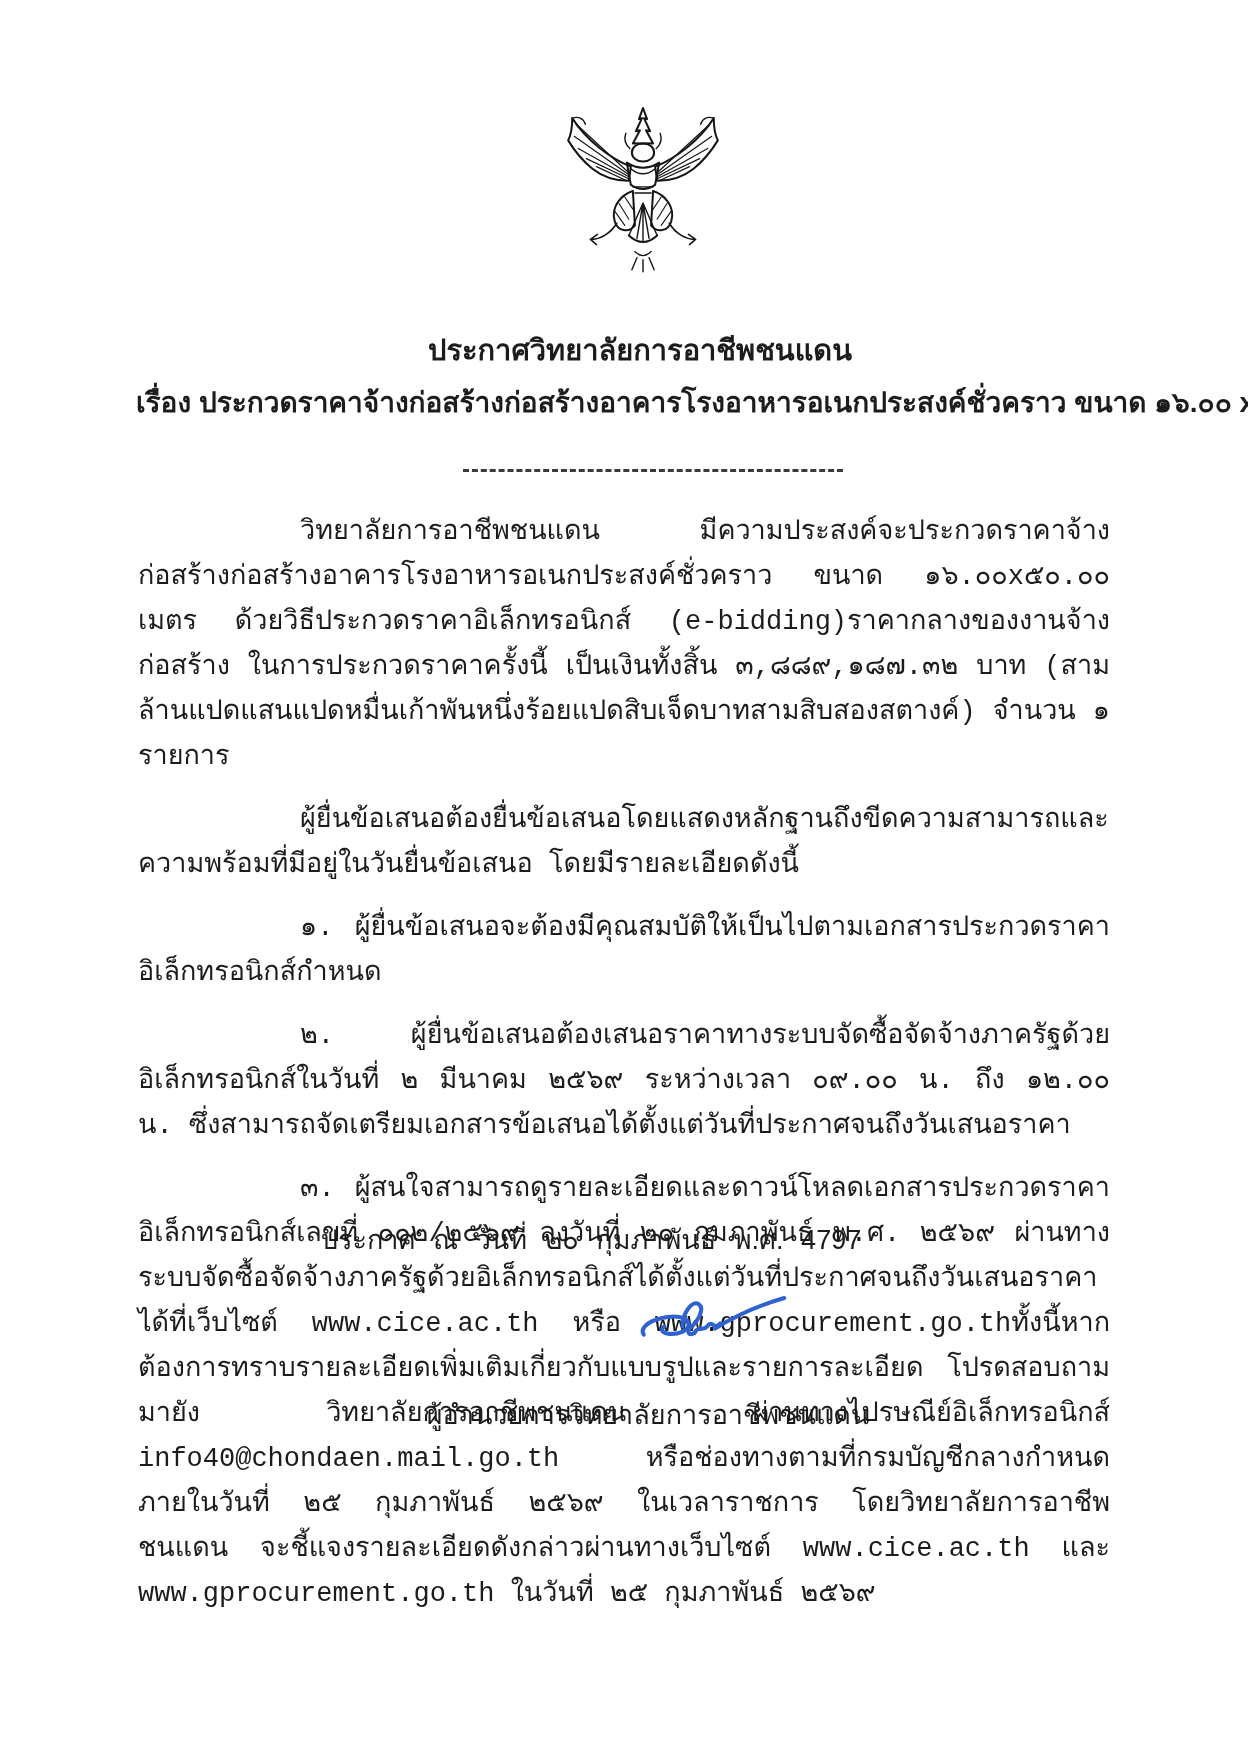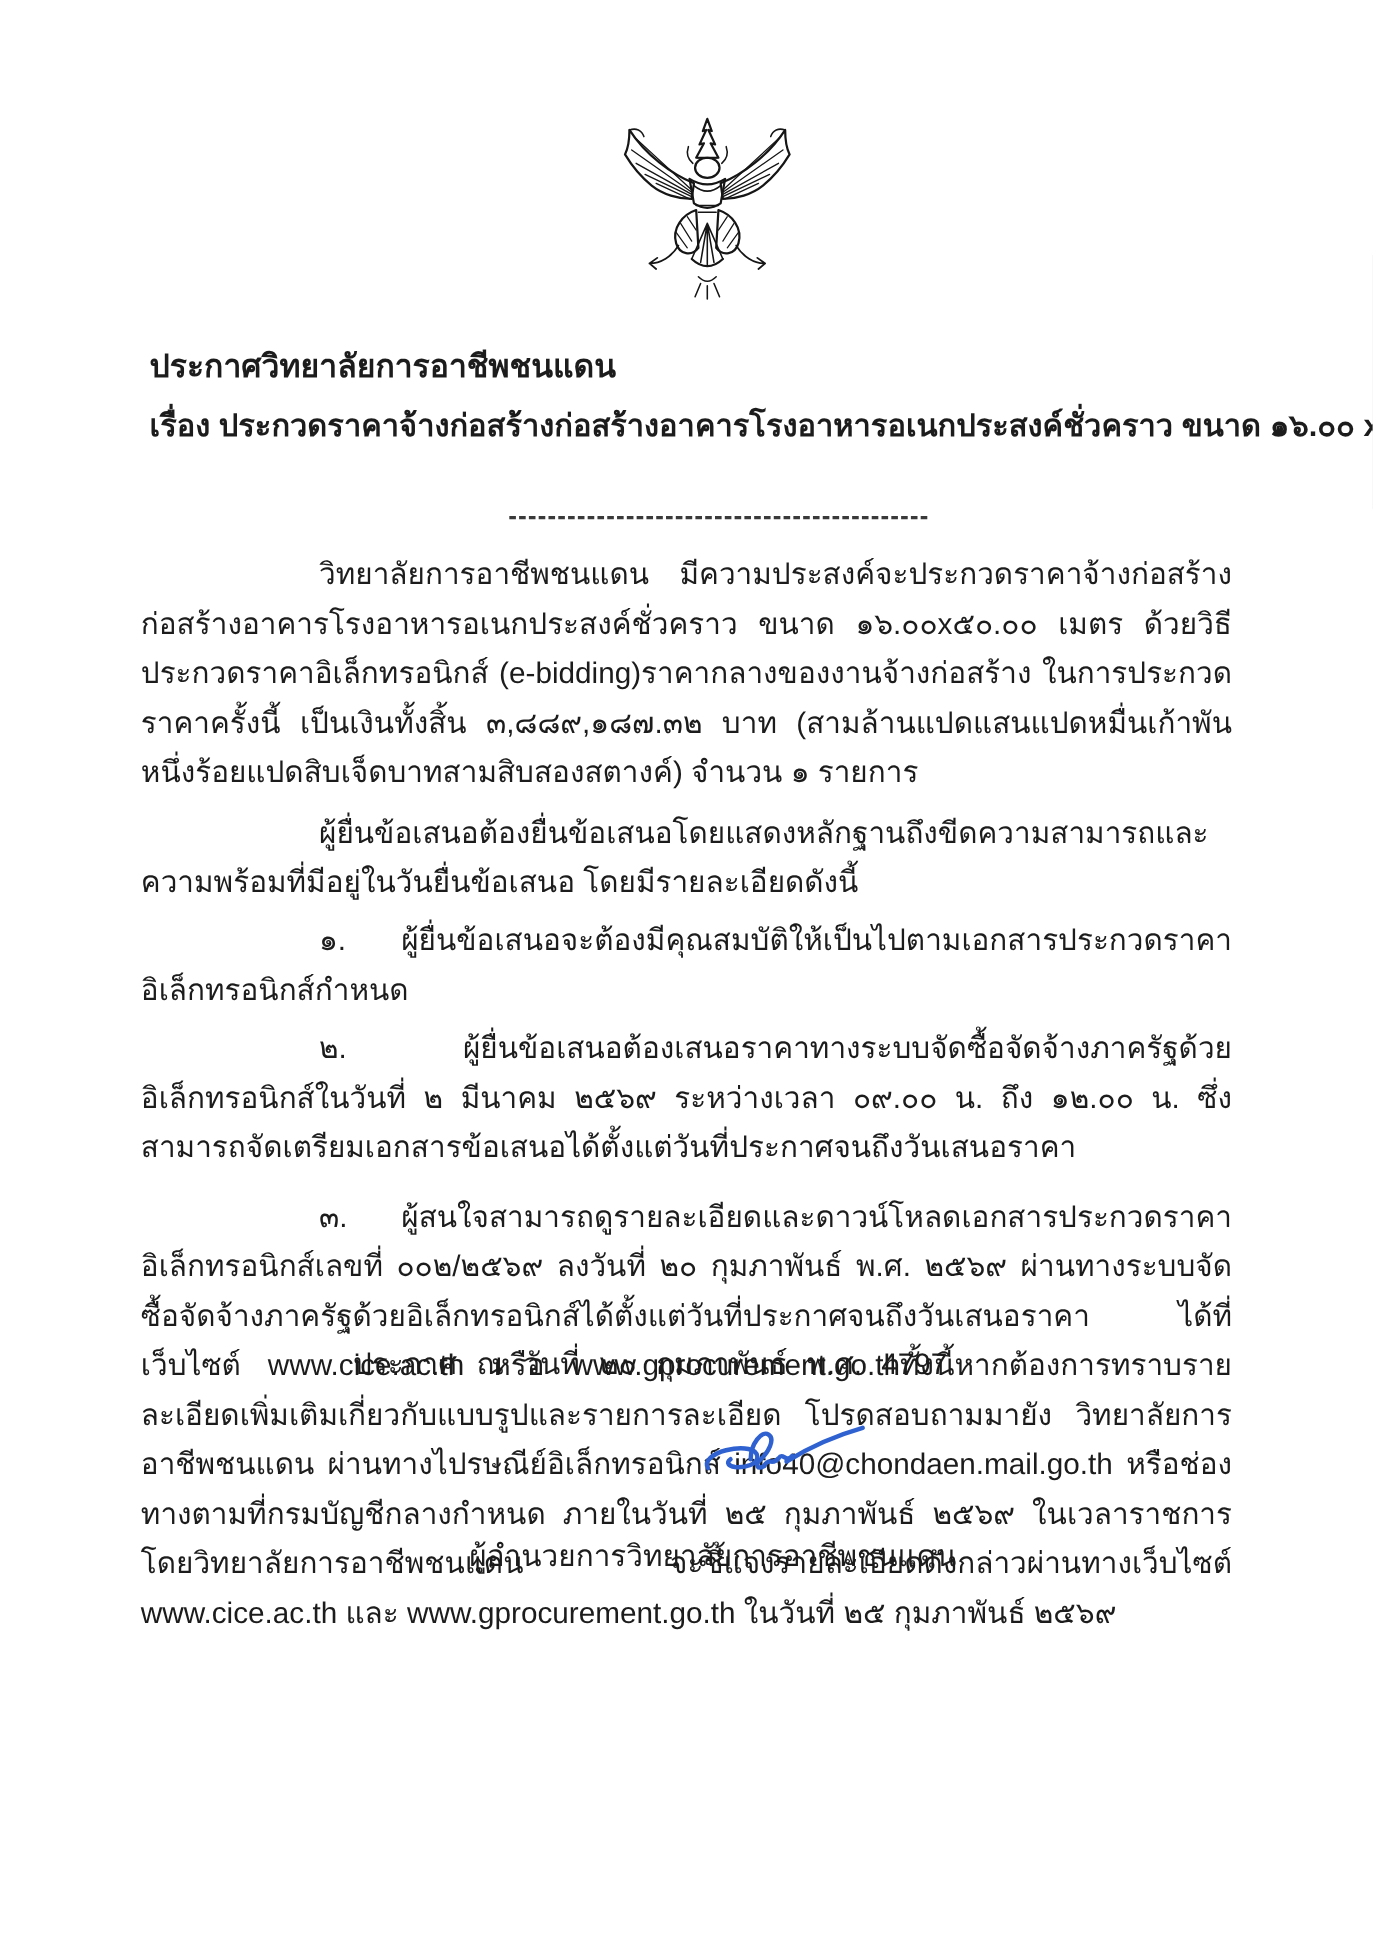--- a/index.html
+++ b/index.html
@@ -20,22 +20,23 @@
   .emblem{
     position:absolute;
     left:560px; top:106px;
     width:166px; height:182px;
   }
   .emblem svg{width:100%;height:100%;}
 
   
   .header{
     position:absolute;
-    left:136px; top:314px;
+    left:136px; top:330px;
     width:1008px;
+    text-align:center;
   }
   .doc-title{
     font-size:29px;
     font-weight:bold;
     line-height:40px;
     white-space:nowrap;
   }
   .subject-line{
     font-size:28px;
     font-weight:bold;
@@ -52,21 +53,21 @@
 
   
   .body-text{
     position:absolute;
     left:120px; top:492px;
     width:1008px;
     font-size:27px;
     line-height:45px;
     text-align:justify;
   }
-  .body-text p{margin:8px;}
+  .body-text p{margin:18px;font-family:Liberation Mono, monospace;}
   .indent{text-indent:162px;}
   .gap-sm{margin-top:10px !important;}
   .gap-md{margin-top:18px !important;}
 
   .issued-line{
     position:absolute;
     top:1218px; left:591px;
     transform:translateX(-50%);
     font-size:27px;
     word-spacing:10px;

